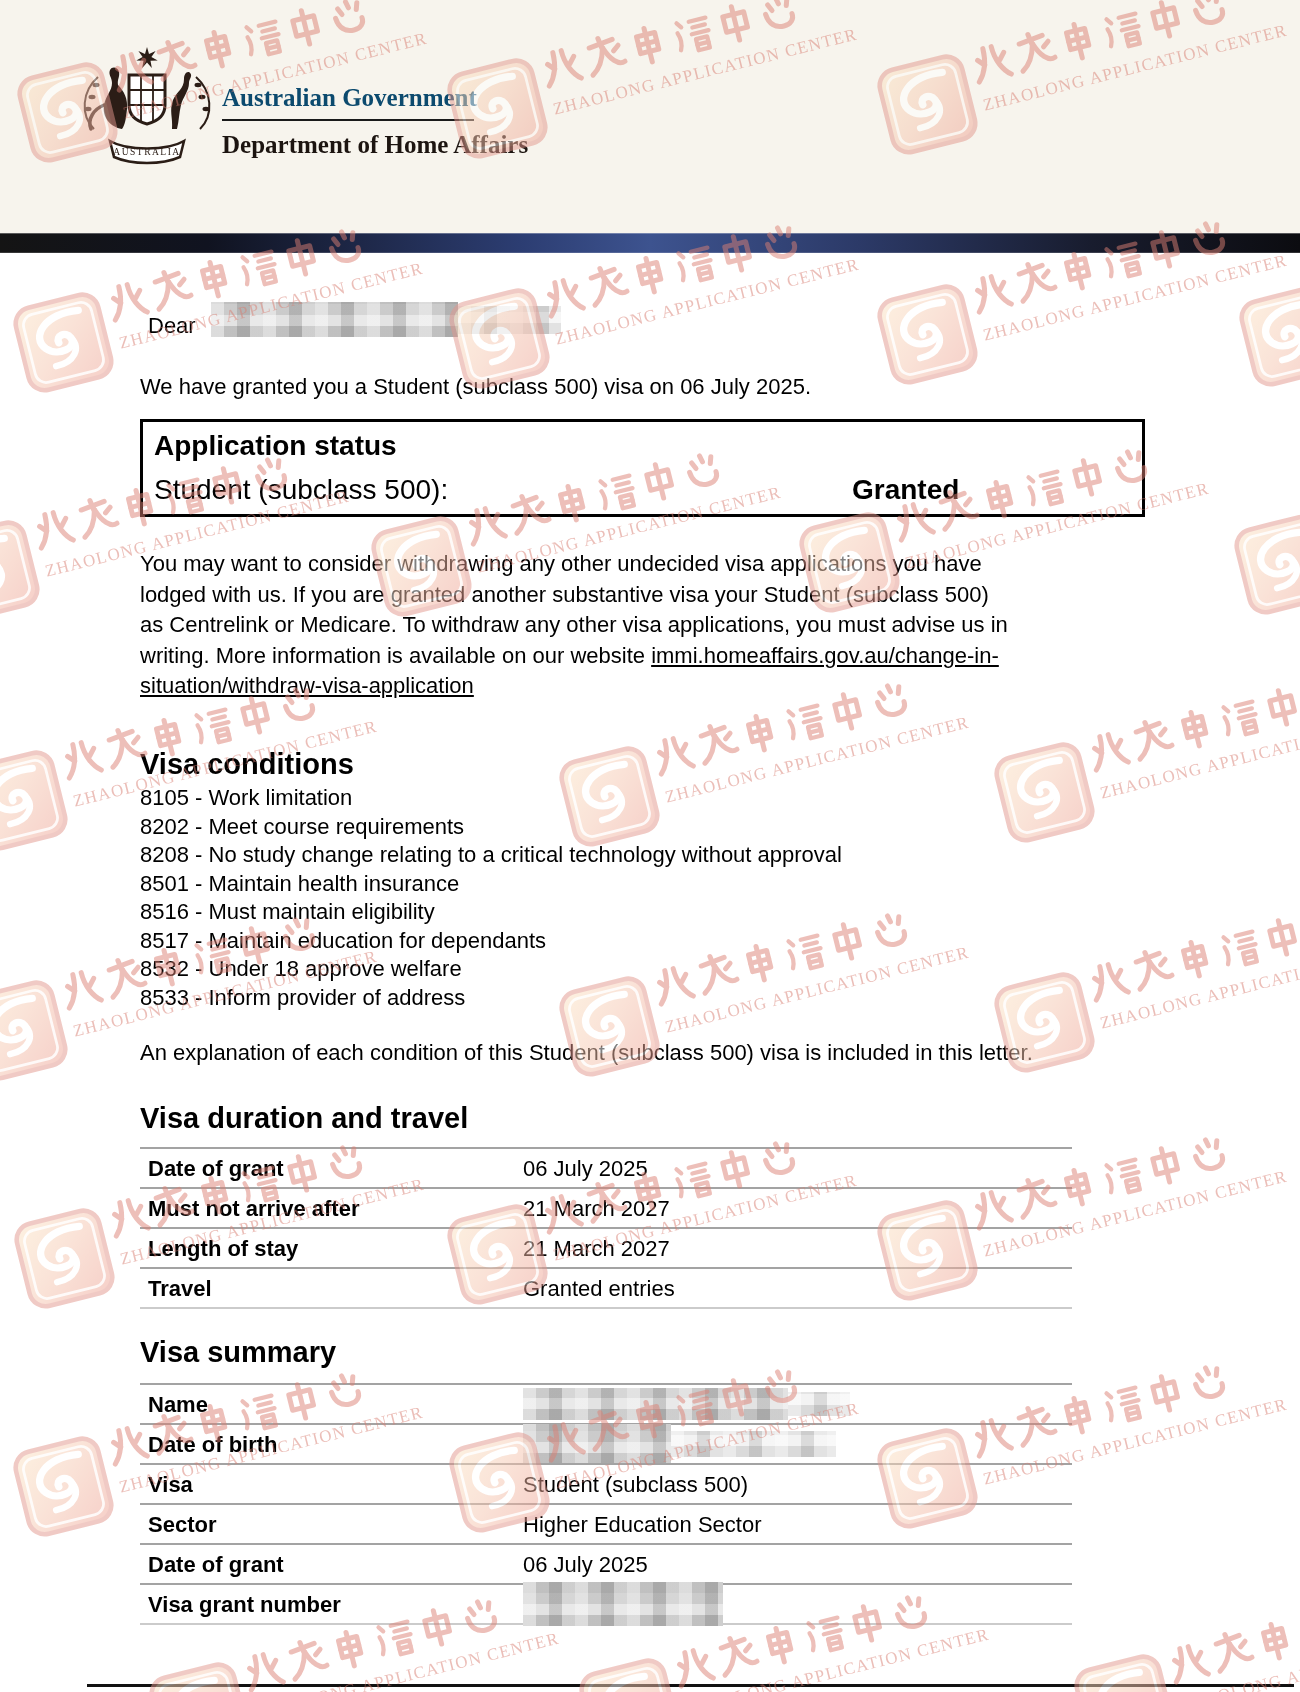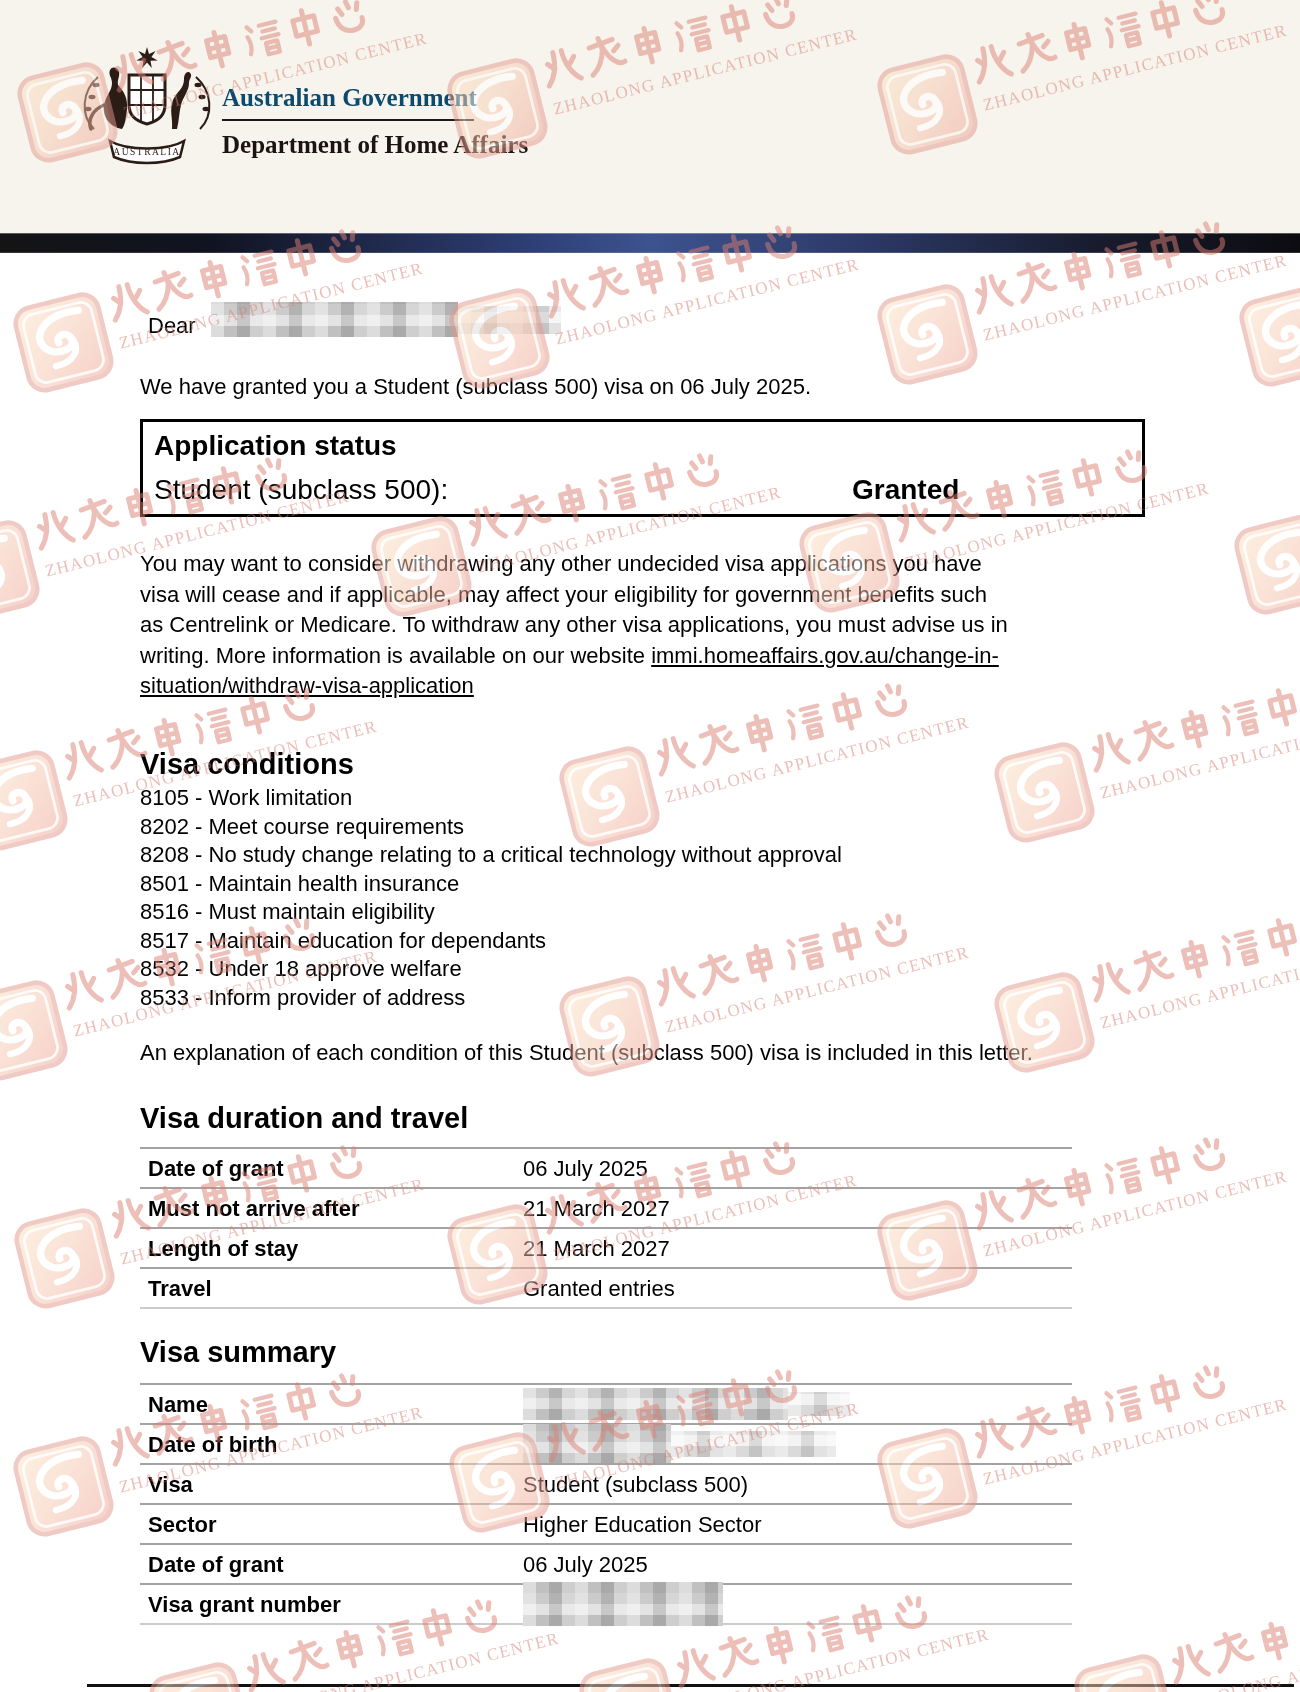--- a/index.html
+++ b/index.html
@@ -178,21 +178,21 @@
   <div class="intro">We have granted you a Student (subclass 500) visa on 06 July 2025.</div>
 
   <div class="status-box">
     <div class="box-heading">Application status</div>
     <div class="box-visa">Student (subclass 500):</div>
     <div class="box-status">Granted</div>
   </div>
 
   <div class="withdraw">
       <div><span>You may want to consider withdrawing any other undecided visa applications you have</span></div>
-      <div><span>visa will cease and if applicable, may affect your eligibility for government benefits such</span></div>
+      <div><span>lodged with us. If you are granted another substantive visa your Student (subclass 500)</span></div>
       <div><span>as Centrelink or Medicare. To withdraw any other visa applications, you must advise us in</span></div>
       <div><span>writing. More information is available on our website </span><span class="doc-link">immi.homeaffairs.gov.au/change-in-</span></div>
       <div><span class="doc-link">situation/withdraw-visa-application</span></div>
     </div>
 
   <div class="section-heading h-conditions">Visa conditions</div>
   <div class="cond-list">
       <div>8105 - Work limitation</div>
       <div>8202 - Meet course requirements</div>
       <div>8208 - No study change relating to a critical technology without approval</div>

